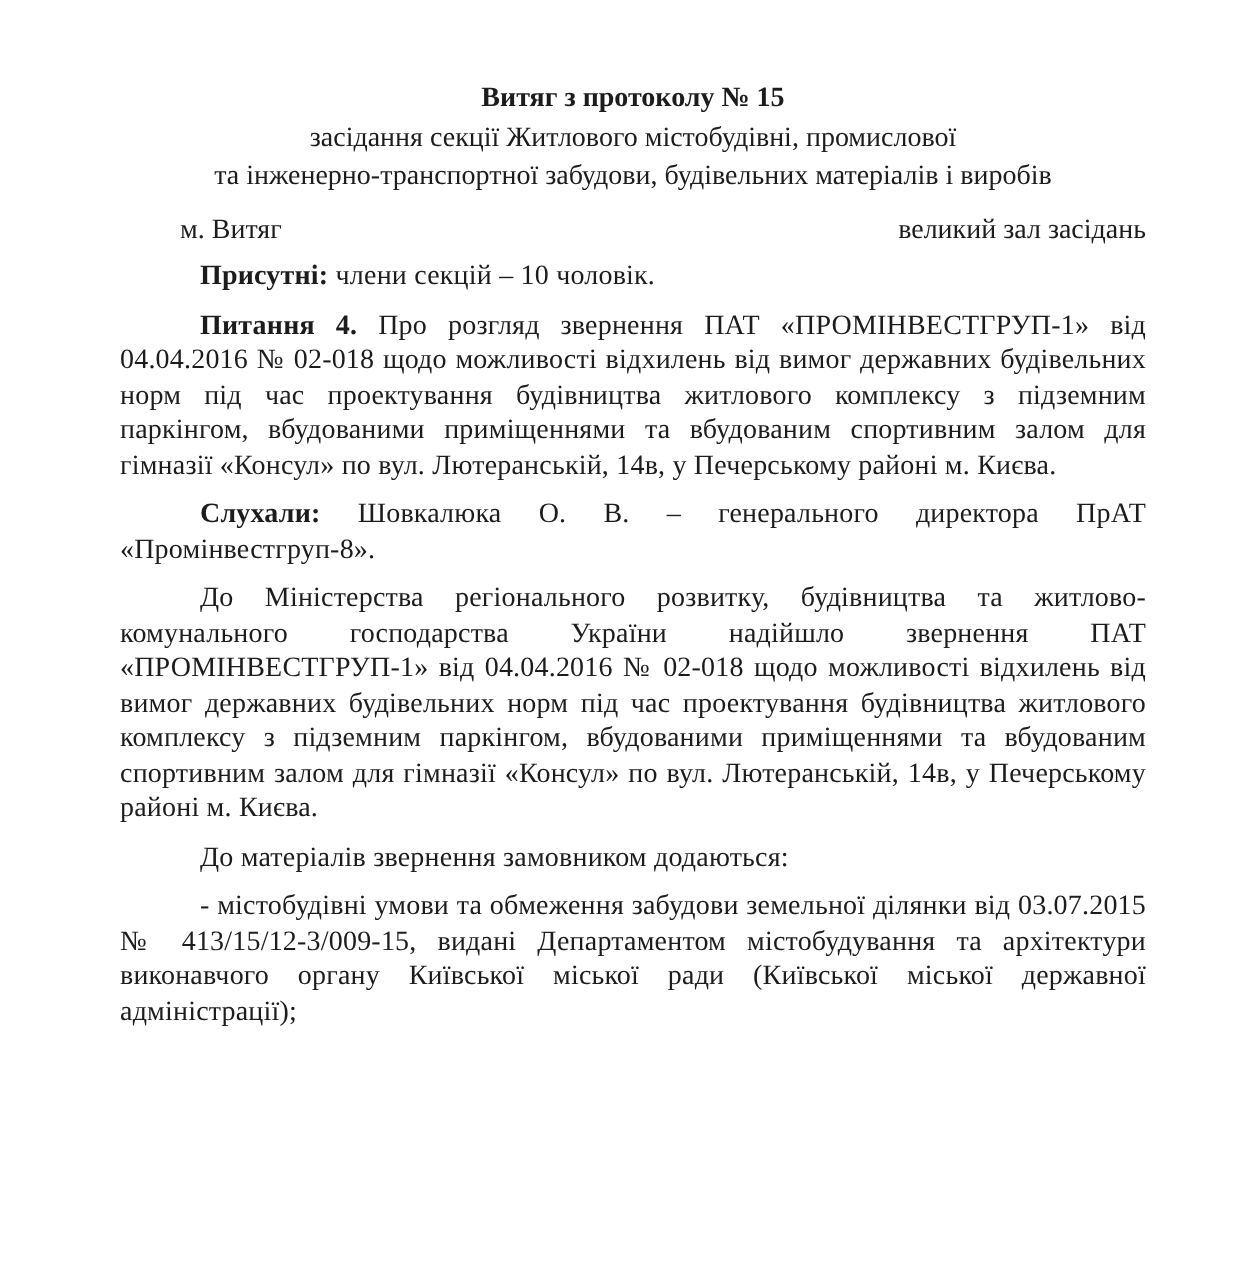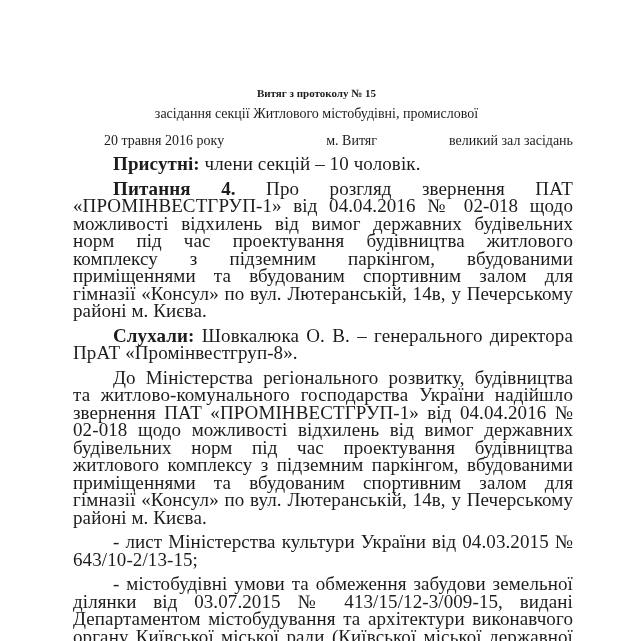--- a/index.html
+++ b/index.html
@@ -22,72 +22,71 @@
     padding: 40px 50px 20px 60px;
     background: #ffffff;
   }
   .doc-header {
     text-align: center;
     line-height: 19px;
     font-size: 14px;
   }
   .doc-title {
     font-weight: bold;
-    font-size: 11px;
+    font-size: 14px;
     margin-bottom: 1px;
-    margin-top: 44px;
   }
   .meta-row {
     display: flex;
     justify-content: space-between;
     align-items: baseline;
     margin-top: 10px;
     margin-bottom: 6px;
     font-size: 14px;
   }
   .meta-row .meta-date { margin-left: 44px; }
   .meta-row .meta-city { margin-left: 30px; }
   .doc-body { margin-top: 2px; }
   .para {
-    margin: 0 0 7px 13px;
+    margin: 0 0 7px 0;
     text-align: justify;
     text-indent: 40px;
-    font-size: 19px;
+    font-size: 14px;
     line-height: 17.5px;
     letter-spacing: 0.1px;
   }
   .para b { font-weight: bold; }
 </style>
 </head>
 <body>
 
 <div class="page">
 
   <div class="doc-header">
     <div class="doc-title">Витяг з протоколу № 15</div>
     <div>засідання секції Житлового містобудівні, промислової</div>
+    <div>та інженерно-транспортної забудови, будівельних матеріалів і виробів</div>
   </div>
 
   <div class="meta-row">
-    <span class="meta-date">20 травня 2016 року</span>
     <span class="meta-city">м. Витяг</span>
     <span class="meta-venue">великий зал засідань</span>
   </div>
 
   <div class="doc-body">
     <p class="para"><b>Присутні:</b><span> члени секцій – 10 чоловік.</span></p>
 
     <p class="para"><b>Питання 4.</b><span> Про розгляд звернення ПАТ «ПРОМІНВЕСТГРУП-1» від 04.04.2016 № 02-018 щодо можливості відхилень від вимог державних будівельних норм під час проектування будівництва житлового комплексу з підземним паркінгом, вбудованими приміщеннями та вбудованим спортивним залом для гімназії «Консул» по вул. Лютеранській, 14в, у Печерському районі м. Києва.</span></p>
 
     <p class="para"><b>Слухали:</b><span> Шовкалюка О. В. – генерального директора ПрАТ «Промінвестгруп-8».</span></p>
 
     <p class="para"><b></b><span>До Міністерства регіонального розвитку, будівництва та житлово-комунального господарства України надійшло звернення ПАТ «ПРОМІНВЕСТГРУП-1» від 04.04.2016 № 02-018 щодо можливості відхилень від вимог державних будівельних норм під час проектування будівництва житлового комплексу з підземним паркінгом, вбудованими приміщеннями та вбудованим спортивним залом для гімназії «Консул» по вул. Лютеранській, 14в, у Печерському районі м. Києва.</span></p>
 
+    <p class="para"><b></b><span>До матеріалів звернення замовником додаються:</span></p>
 
 
-    <p class="para"><b></b><span>- лист Міністерства культури України від 04.03.2015 № 643/10-2/13-15;</span></p>
 
     <p class="para"><b></b><span>- містобудівні умови та обмеження забудови земельної ділянки від 03.07.2015 № 413/15/12-3/009-15, видані Департаментом містобудування та архітектури виконавчого органу Київської міської ради (Київської міської державної адміністрації);</span></p>
 
 
   </div>
 
 </div>
 
 </body></html>

